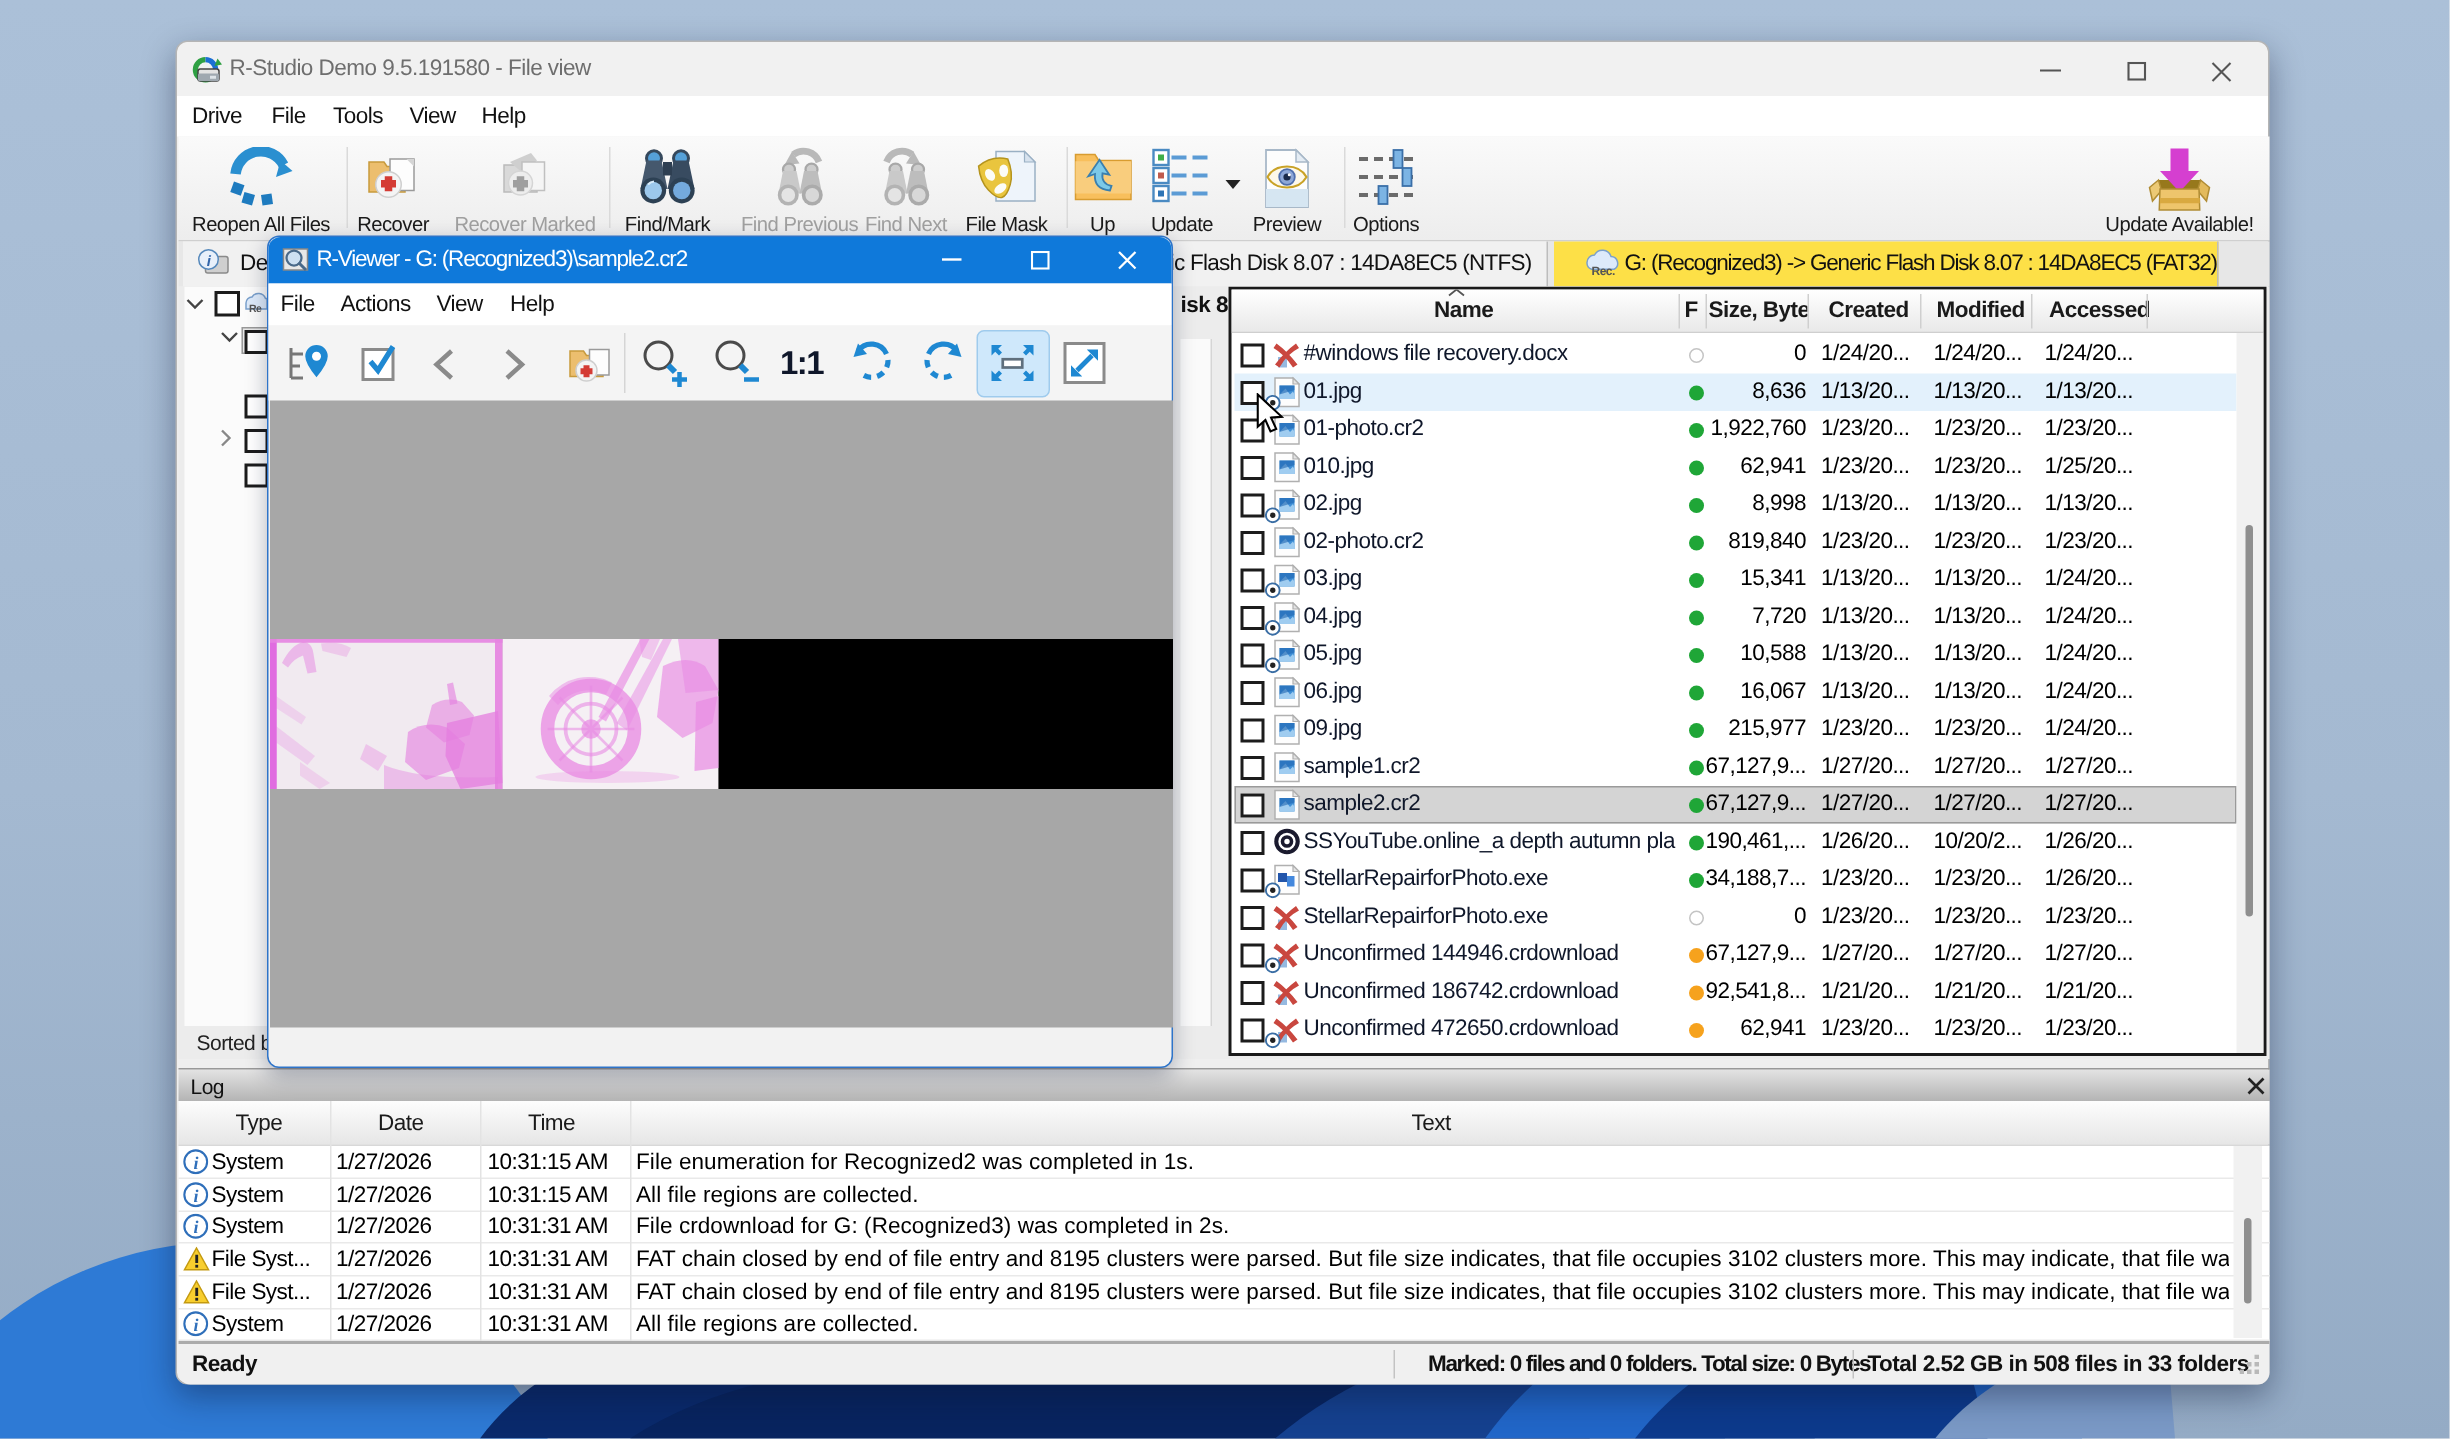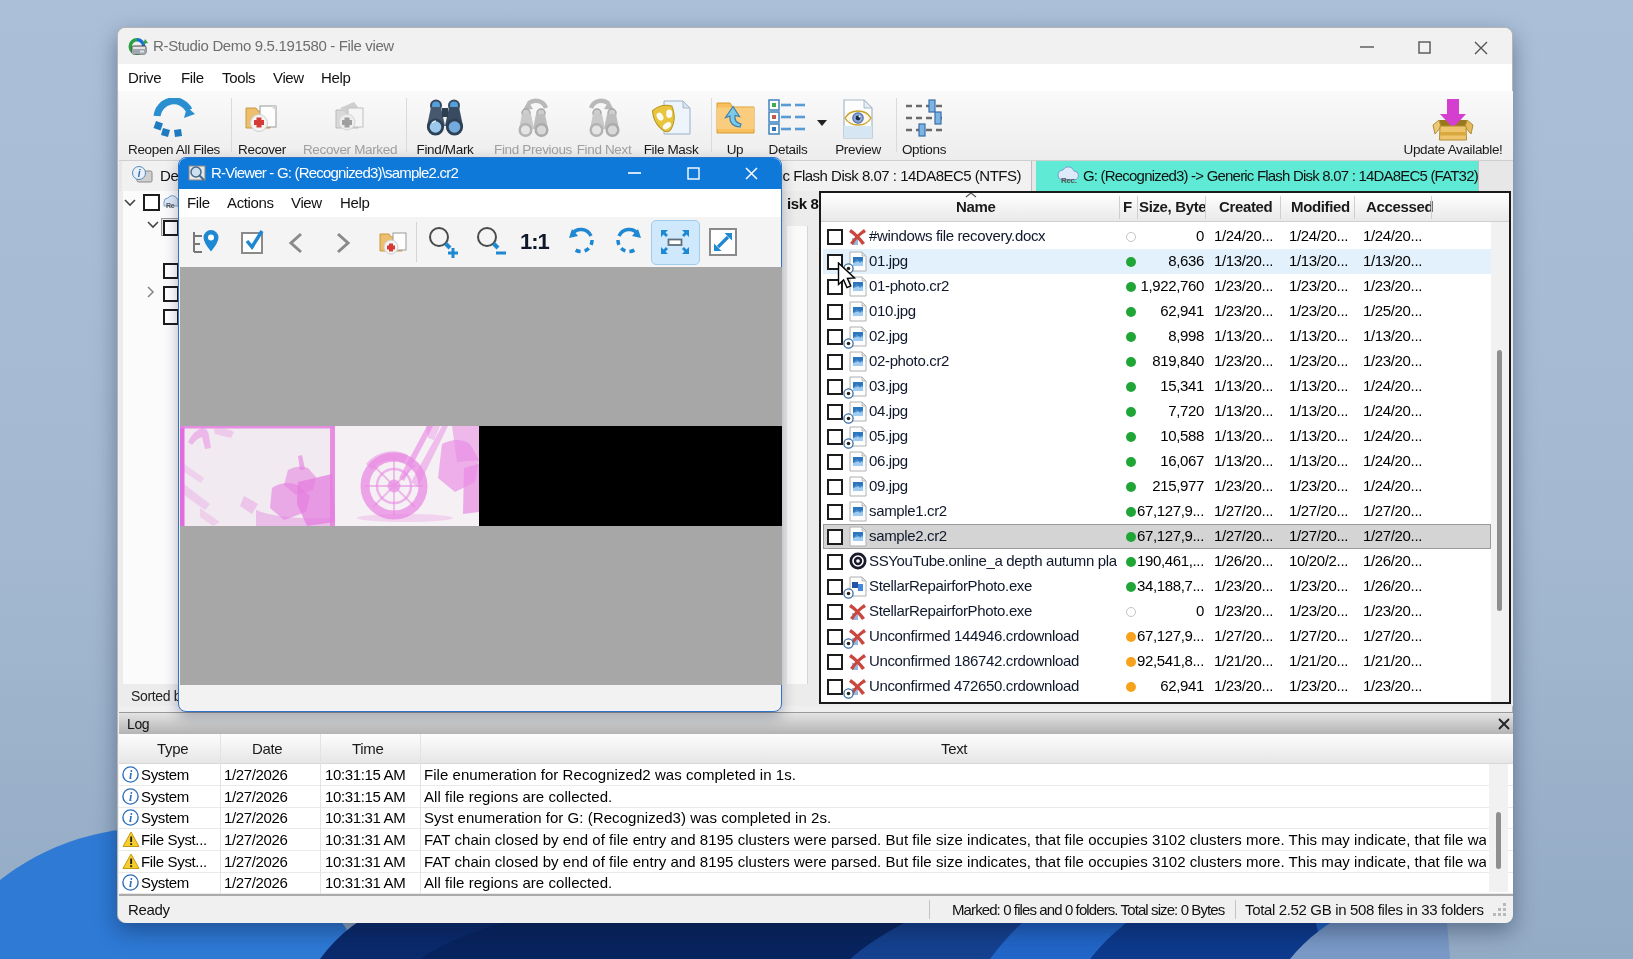--- a/index.html
+++ b/index.html
@@ -56,21 +56,21 @@
 #loghead .h{position:absolute;top:6px;font-size:15px;color:#1a1a1a;}
 #logrows{position:absolute;left:1px;top:736px;width:1394px;height:130px;background:#fff;border-bottom:2px solid #ababab;}
 .lrow{position:absolute;left:0;width:100%;height:22px;border-bottom:1px solid #e9e9e9;box-sizing:border-box;}
 .lrow .c1{position:absolute;left:22px;top:2px;font-size:15px;color:#000;}
 .lrow .c2{position:absolute;left:105px;top:2px;font-size:15px;color:#000;}
 .lrow .c3{position:absolute;left:206px;top:2px;font-size:15px;color:#000;}
 .lrow .c4{position:absolute;left:305px;top:2px;font-size:15px;color:#000;white-space:nowrap;overflow:hidden;width:1062px;letter-spacing:0.05px;}
 .lvline{position:absolute;top:0;width:1px;background:#e3e3e3;}
 #mstatus{position:absolute;left:1px;top:868px;width:1394px;height:27px;background:#f0f0f0;
   border-radius:0 0 8px 8px;}
-#mstatus span{position:absolute;top:5px;font-size:15px;color:#111;white-space:nowrap;}
+#mstatus span{position:absolute;top:5px;font-size:15px;color:#111;white-space:nowrap;font-weight:bold;}
 .vsep{position:absolute;top:4px;height:19px;width:1px;background:#c3c3c3;}
 
 #viewer{position:absolute;left:178px;top:157px;width:604px;height:555px;border-radius:8px;
   box-shadow:0 5px 14px rgba(10,20,50,.30);background:#f2f2f2;border:1px solid #2e74c9;box-sizing:border-box;}
 #vtitle{position:absolute;left:0;top:0;width:100%;height:31px;background:#0f79da;border-radius:8px 8px 0 0;}
 #vtitle .t{position:absolute;left:32px;top:6px;font-size:15px;color:#fff;}
 #vmenu{position:absolute;left:0;top:31px;width:100%;height:28px;background:#fff;}
 #vmenu span{position:absolute;top:5px;font-size:15px;color:#111;}
 #vtools{position:absolute;left:0;top:59px;width:100%;height:50px;background:#f4f4f4;}
 .vic{position:absolute;top:9px;}
@@ -233,21 +233,21 @@
         <line x1="14" y1="31" x2="24" y2="31"></line>
             <line x1="28" y1="31" x2="38" y2="31"></line>
       </g>
       <rect x="2" y="2" width="10" height="10" fill="#fff" stroke="#4a8ac2" stroke-width="1.6"></rect>
       <rect x="5" y="5" width="4" height="4" fill="#3fae49"></rect>
       <rect x="2" y="14" width="10" height="10" fill="#fff" stroke="#4a8ac2" stroke-width="1.6"></rect>
       <rect x="5" y="17" width="4" height="4" fill="#bf5b4d"></rect>
       <rect x="2" y="26" width="10" height="10" fill="#fff" stroke="#4a8ac2" stroke-width="1.6"></rect>
       <rect x="5" y="29" width="4" height="4" fill="#2e75b6"></rect>
     </svg>
-        <div class="lbl">Details</div>
+        <div class="lbl">Update</div>
       </div>
     <svg class="abs" style="left:697px;top:28px;" width="12" height="8">
         <path d="M1,1 L11,1 L6,7Z" fill="#222"></path>
       </svg>
     <div class="titem" style="left:711px;width:56px;">
         <svg width="40" height="42" viewBox="0 0 40 42">
       <path d="M6,2 h20 l8,8 v30 h-28Z" fill="#fdfdfd" stroke="#a8b8c8" stroke-width="1.2"></path>
       <path d="M26,2 l8,8 -8,0Z" fill="#e4ecf4" stroke="#a8b8c8" stroke-width="1"></path>
       <path d="M6,28 h28 v12 h-28Z" fill="#d6e6f2"></path>
       <path d="M20,13 q9,0 13,7 q-4,7 -13,7 q-9,0 -13,-7 q4,-7 13,-7Z" fill="#fdf8ea" stroke="#c9a227" stroke-width="1.4"></path>
@@ -287,21 +287,21 @@
       <svg class="abs" style="left:10px;top:5px;" width="22" height="20" viewBox="0 0 22 20">
         <rect x="5" y="5" width="15" height="11" rx="1.5" fill="#cfcfcf" stroke="#8a8a8a"></rect>
         <circle cx="7" cy="7" r="6.5" fill="#e8f0fa" stroke="#5588bb"></circle>
         <text x="7" y="11" font-size="10" font-weight="bold" fill="#3366aa" text-anchor="middle" font-style="italic">i</text>
       </svg>
       <div class="txt" style="left:38px;">Device view</div>
     </div>
     <div class="mtab" style="left:560px;width:353px;">
         <div class="txt" style="right:10px;letter-spacing:-0.5px;">eneric Flash Disk 8.07 : 14DA8EC5 (NTFS)</div>
       </div>
-    <div class="mtab" style="left:917px;width:443px;background:#5eead4;">
+    <div class="mtab" style="left:917px;width:443px;background:#fde047;">
       <svg class="abs" style="left:19px;top:5px;" width="26" height="20" viewBox="0 0 26 20">
         <path d="M3,9 a5,5 0 0 1 5,-5 a6,6 0 0 1 11,1 a4.5,4.5 0 0 1 2,8.5 l-15,0 a4.5,4.5 0 0 1 -3,-4.5Z" fill="#ddeafa" stroke="#7aa0cc"></path>
         <text x="6" y="17" font-size="8" font-weight="bold" fill="#555">Rec.</text>
       </svg>
       <div class="txt" style="left:47px;letter-spacing:-0.8px;">G: (Recognized3) -&gt; Generic Flash Disk 8.07 : 14DA8EC5 (FAT32)</div>
     </div>
   </div>
   <div id="mcontent">
     <div id="ltree">
         <svg class="abs" style="left:1px;top:7px;" width="12" height="9">
@@ -714,21 +714,21 @@
         <div class="c4">All file regions are collected.</div>
       </div>
       <div class="lrow" style="top:43px;">
         <svg class="abs" style="left:3px;top:2px;" width="17" height="17">
           <circle cx="8.5" cy="8.5" r="7.6" fill="#fff" stroke="#2f6fba" stroke-width="1.4"></circle>
           <text x="8.5" y="13" font-size="12" font-weight="bold" font-style="italic" fill="#2f6fba" text-anchor="middle" font-family="Liberation Serif,serif">i</text>
         </svg>
         <div class="c1">System</div>
         <div class="c2">1/27/2026</div>
         <div class="c3">10:31:31 AM</div>
-        <div class="c4">Syst enumeration for G: (Recognized3) was completed in 2s.</div>
+        <div class="c4">File crdownload for G: (Recognized3) was completed in 2s.</div>
       </div>
       <div class="lrow" style="top:65px;">
         <svg class="abs" style="left:3px;top:2px;" width="18" height="17">
           <path d="M9,1 L17,15.5 L1,15.5Z" fill="#f8ce2e" stroke="#c49a10" stroke-width="1"></path>
           <rect x="8.2" y="5.5" width="1.9" height="5.5" fill="#222"></rect>
           <rect x="8.2" y="12.2" width="1.9" height="1.9" fill="#222"></rect>
         </svg>
         <div class="c1">File Syst...</div>
         <div class="c2">1/27/2026</div>
         <div class="c3">10:31:31 AM</div>

